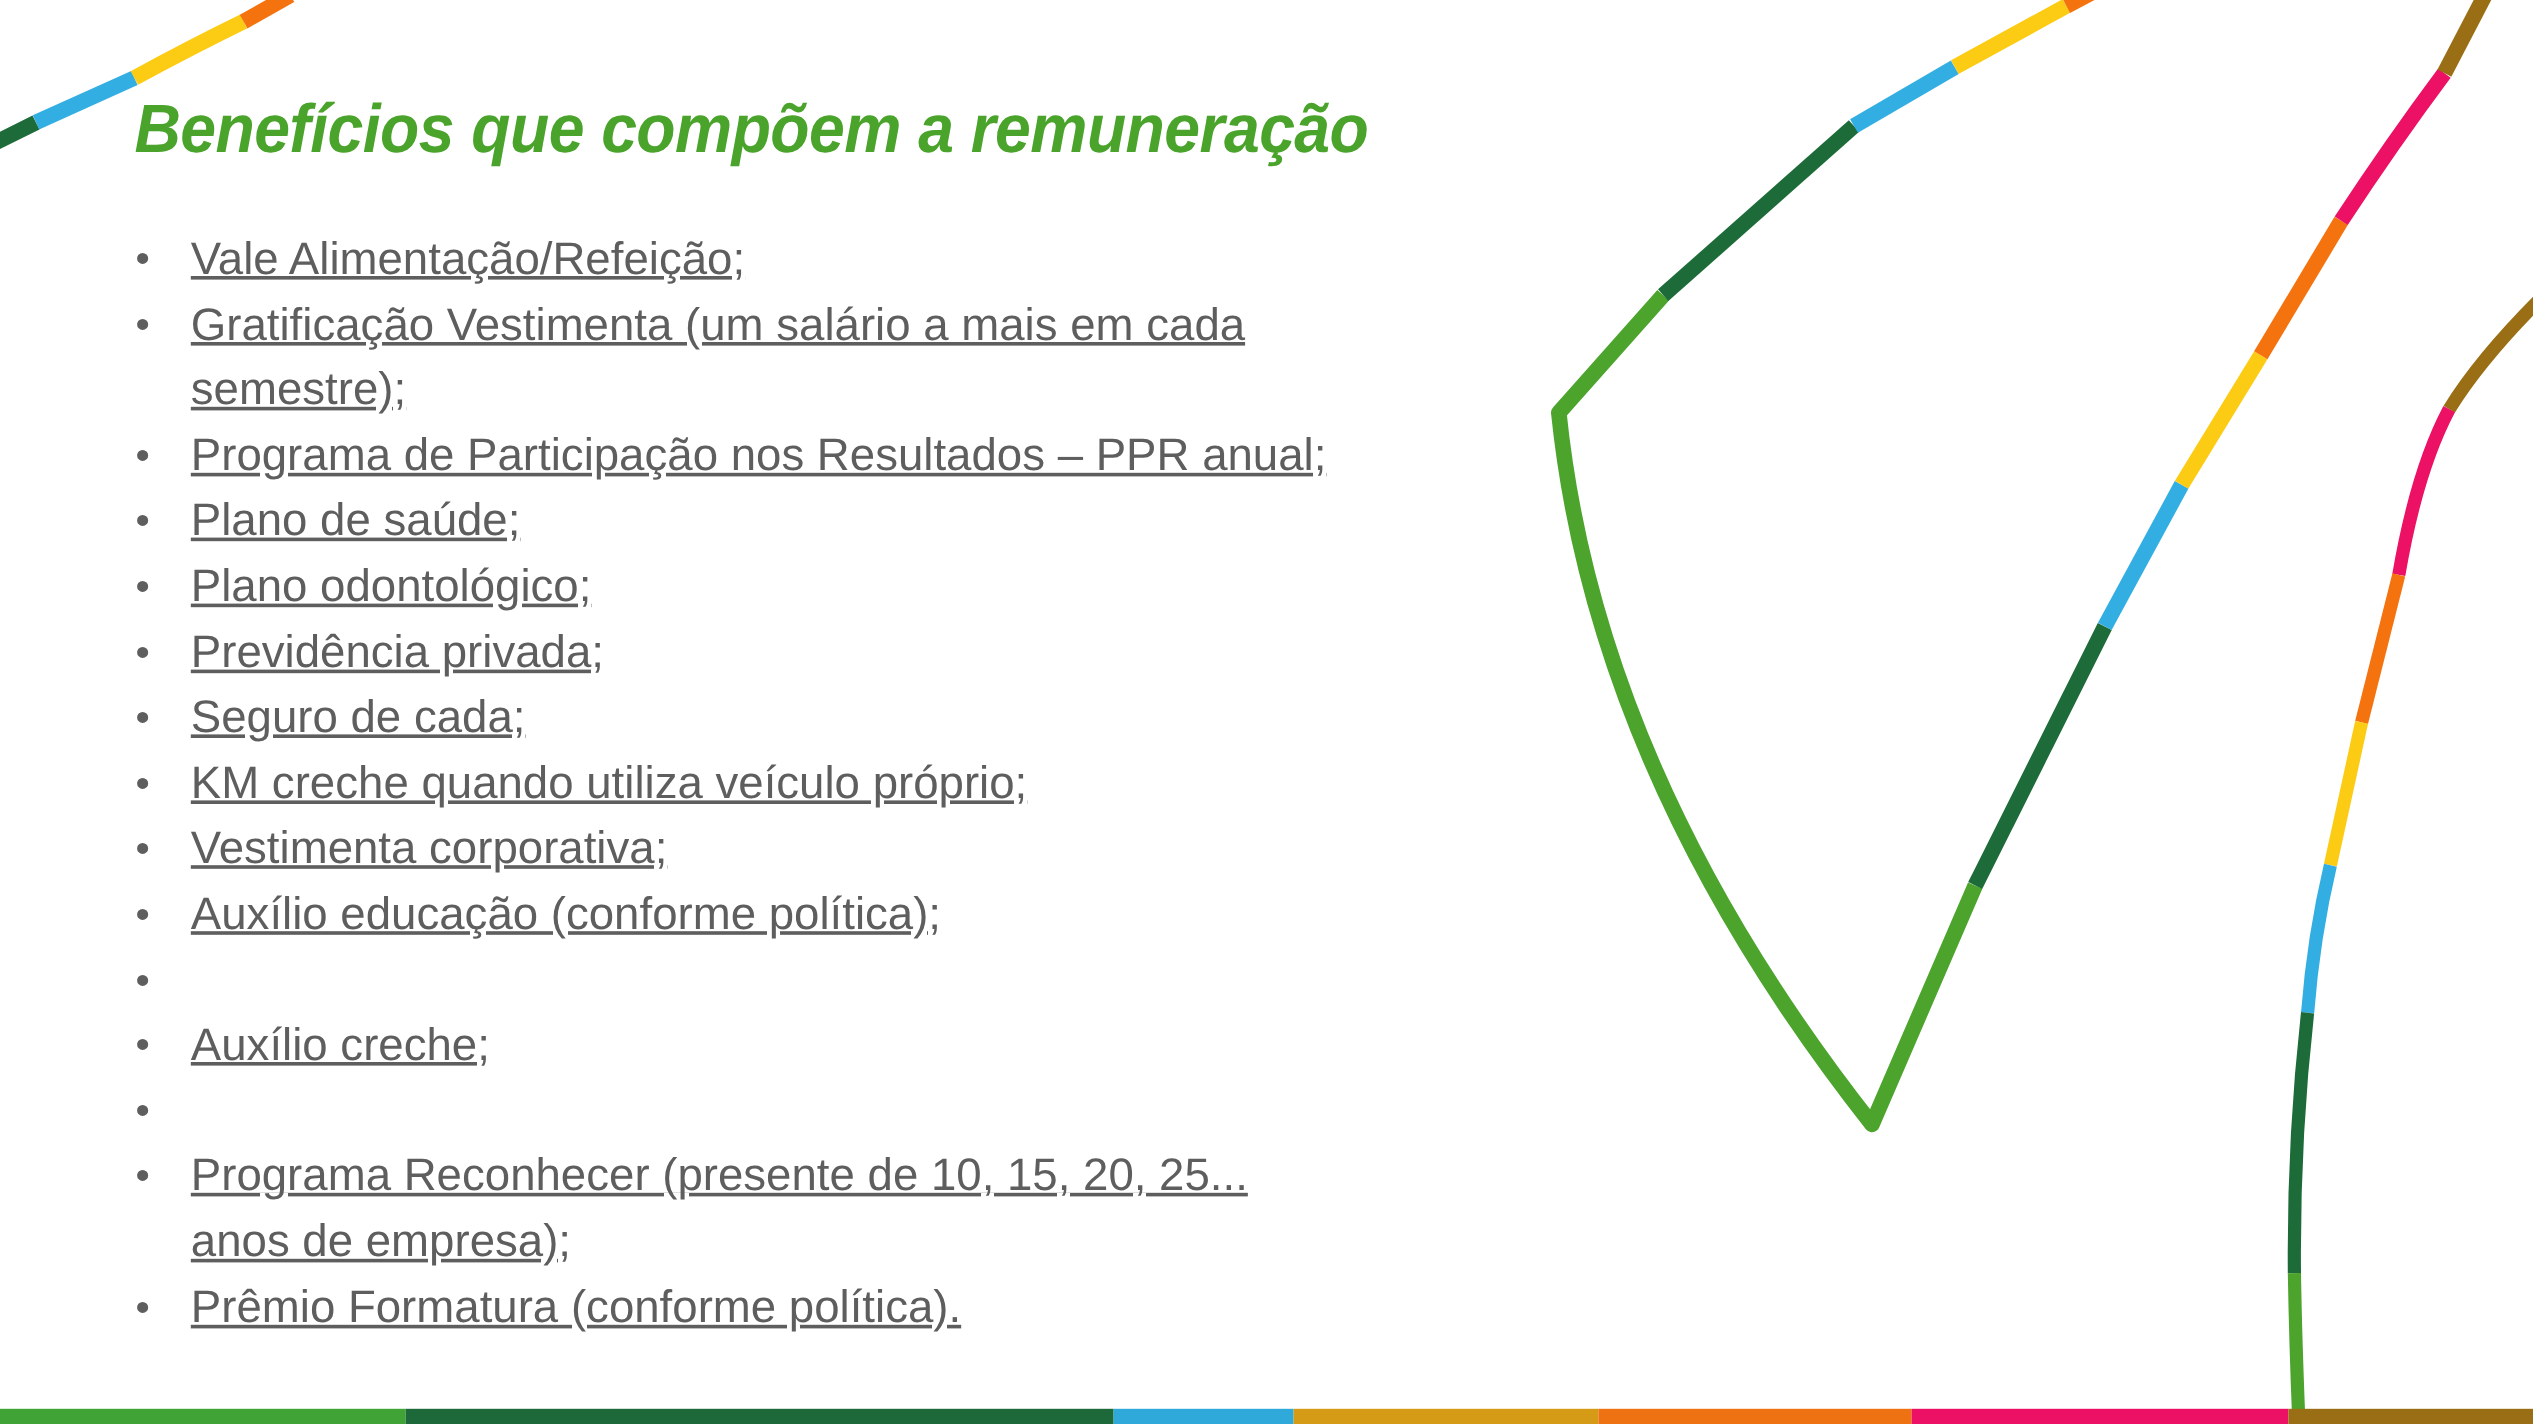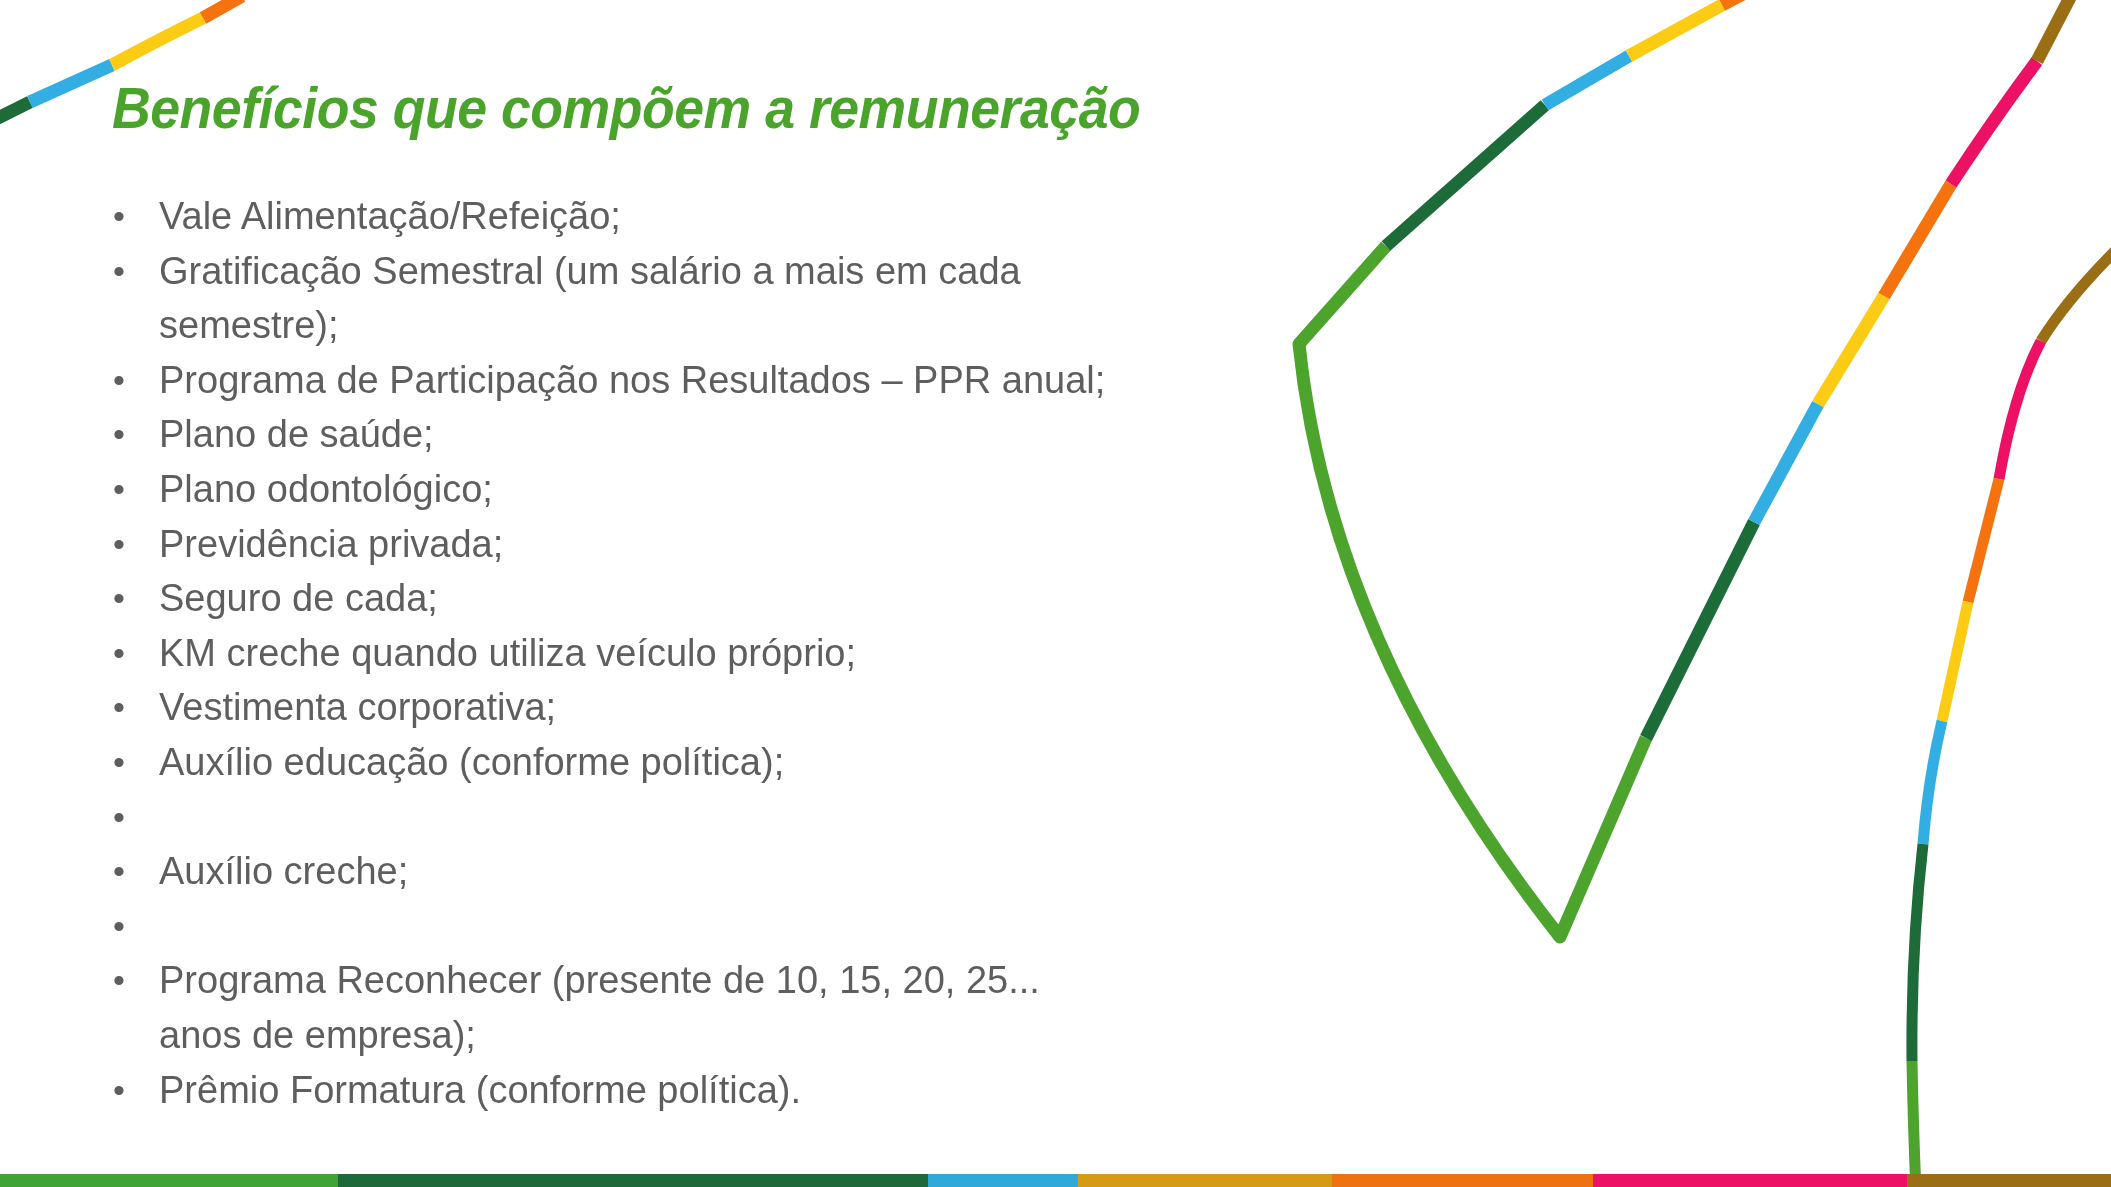--- a/index.html
+++ b/index.html
@@ -35,21 +35,21 @@
     display: flex;
     align-items: flex-start;
     line-height: 54.6px;
     font-size: 38px;
   }
   .bullet {
     flex: 0 0 46px;
     font-size: 34px;
     line-height: 54.6px;
   }
-  .line-text { white-space: nowrap; }
+  .line-text { white-space: nowrap; text-decoration: underline; }
   .curves-svg {
     position: absolute;
     left: 0; top: 0;
     width: 2111px; height: 1187px;
     pointer-events: none;
   }
   .bottom-bar {
     position: absolute;
     left: 0; bottom: 0;
     width: 2111px; height: 13px;
@@ -64,21 +64,21 @@
 
 <h1 class="slide-title" style="color: rgb(74, 163, 43);">Benefícios que compõem a remuneração</h1>
 
 <div class="benefits-list" style="color: rgb(94, 94, 94);">
     <div class="row">
       <span class="bullet">•</span>
       <span class="line-text">Vale Alimentação/Refeição;</span>
     </div>
     <div class="row">
       <span class="bullet">•</span>
-      <span class="line-text">Gratificação Semestral (um salário a mais em cada</span>
+      <span class="line-text">Gratificação Vestimenta (um salário a mais em cada</span>
     </div>
     <div class="row">
       <span class="bullet"></span>
       <span class="line-text">semestre);</span>
     </div>
     <div class="row">
       <span class="bullet">•</span>
       <span class="line-text">Programa de Participação nos Resultados – PPR anual;</span>
     </div>
     <div class="row">

